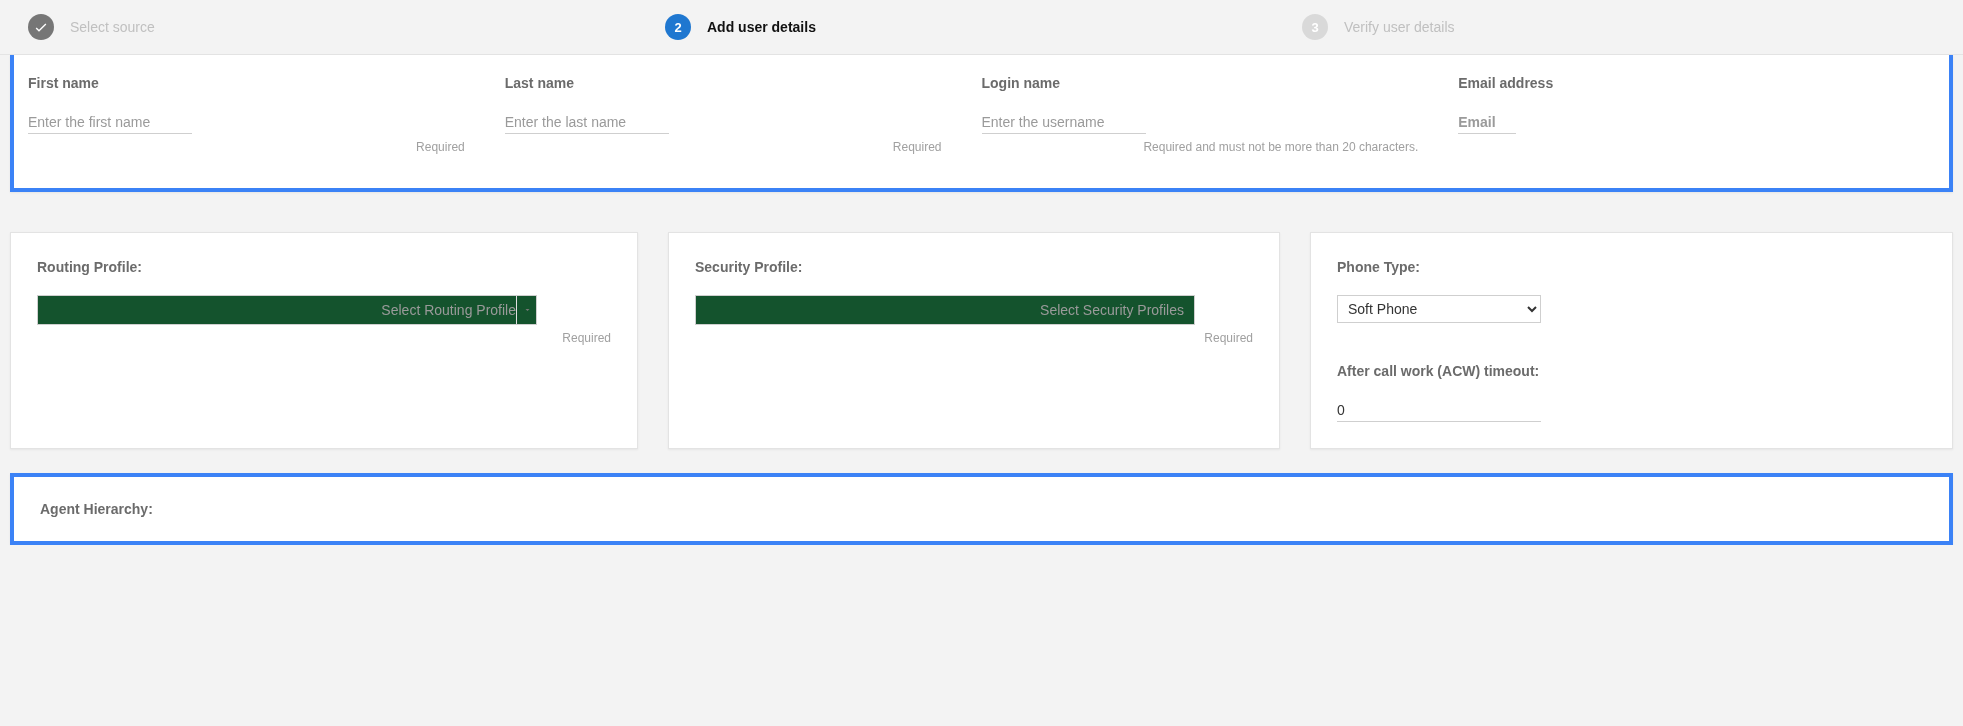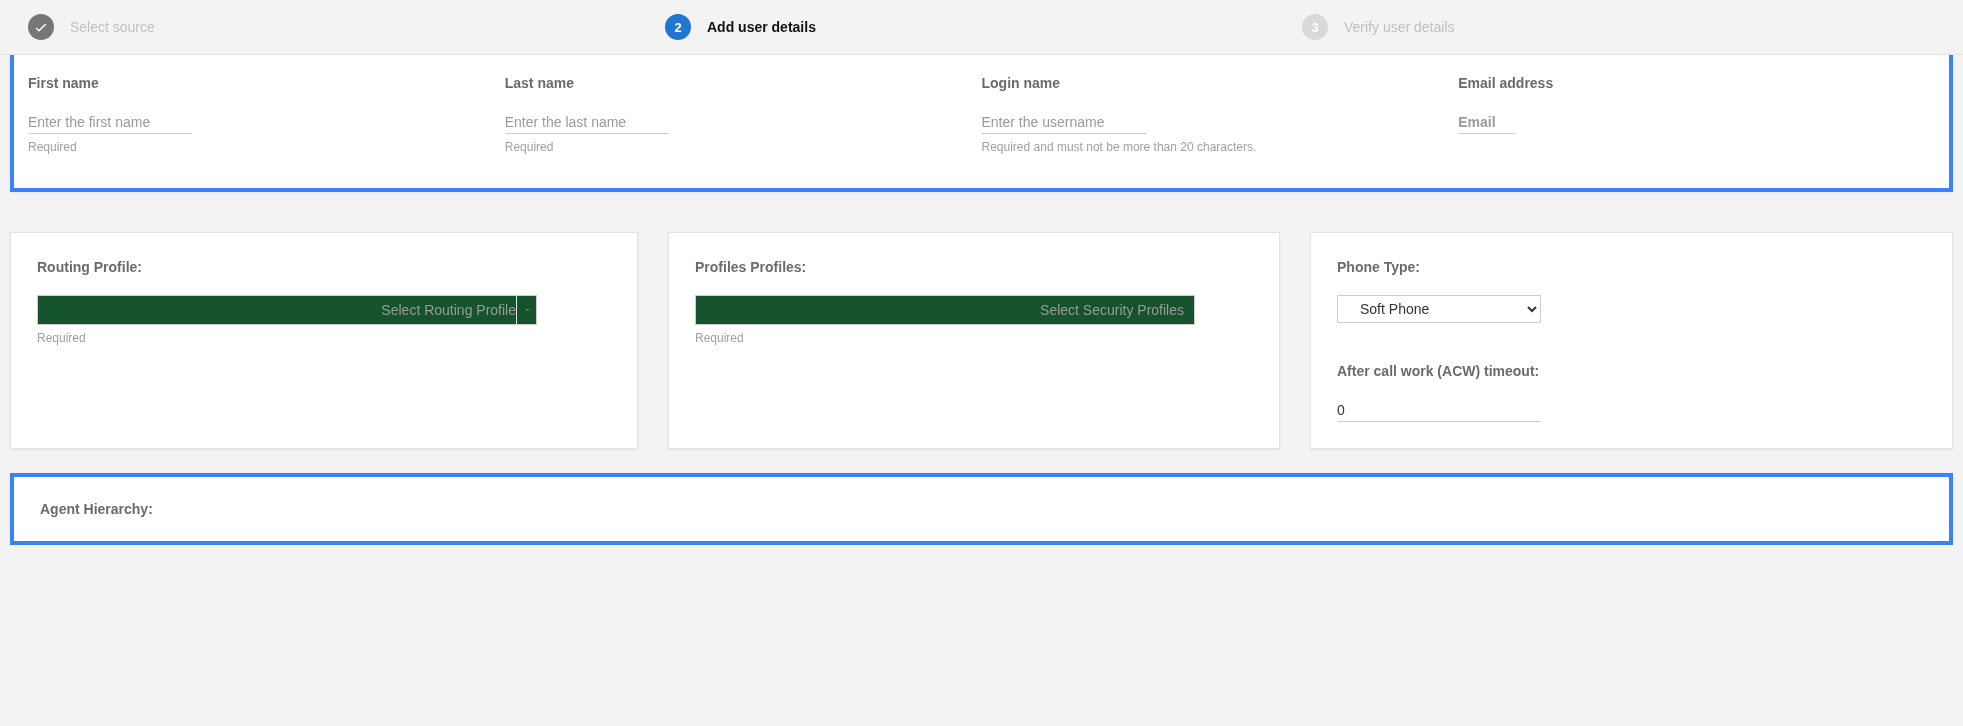--- a/index.html
+++ b/index.html
@@ -127,20 +127,21 @@
     }
 
     .text-input::placeholder {
       color: #9a9a9a;
     }
 
     .helper {
       font-size: 12px;
       color: #a0a0a0;
       margin-top: 6px;
+      text-align: right;
     }
 
     .identity-row.row2 {
       margin-top: 24px;
     }
 
     
     .bottom-row {
       display: flex;
       gap: 30px;
@@ -213,21 +214,21 @@
       width: 8px;
       height: 8px;
       fill: #777;
     }
 
     .native-select {
       width: 204px;
       height: 28px;
       border: 1px solid #cfcfcf;
       font-size: 14px;
-      padding: 0 18px;
+      padding: 0 6px;
       color: #333;
       background: #fff;
     }
 
     .num-input {
       width: 204px;
       border: none;
       border-bottom: 1px solid #cfcfcf;
       font-size: 14px;
       padding: 3px 0;
@@ -302,21 +303,21 @@
       <span class="select-caret">
         <svg viewBox="0 0 10 10">
             <path d="M1 3l4 4 4-4z"></path>
           </svg>
       </span>
     </div>
     <div class="helper">Required</div>
   </div>
 
   <div class="card card-security">
-    <label class="card-label">Profiles Profiles:</label>
+    <label class="card-label">Security Profile:</label>
     <div class="select-wrapper">
       <span class="select-placeholder">Select Security Profiles</span>
     </div>
     <div class="helper">Required</div>
   </div>
 
   <div class="card card-phone">
     <label class="card-label">Phone Type:</label>
     <select class="native-select">
       <option>Soft Phone</option>

